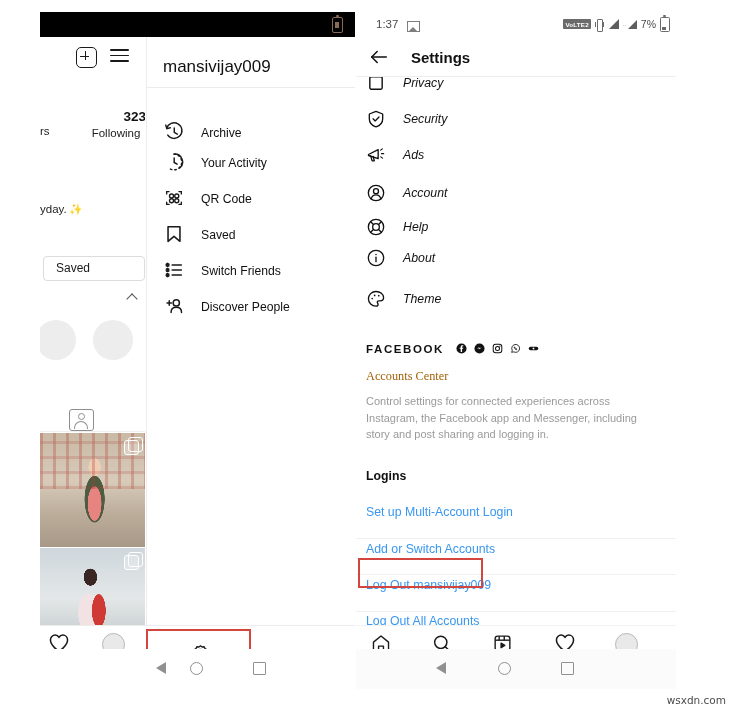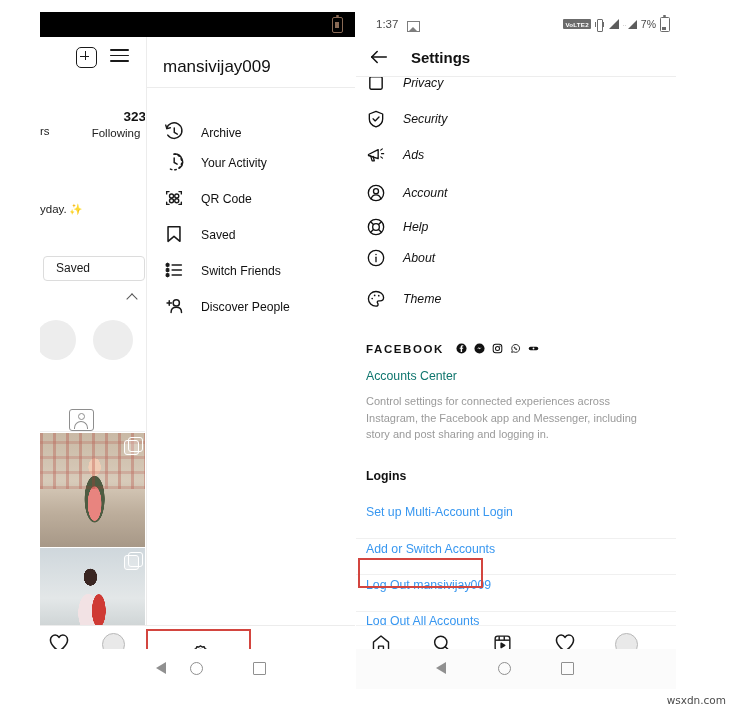--- a/index.html
+++ b/index.html
@@ -130,21 +130,21 @@
 
   #settings-scroll{position:absolute;left:0;top:65px;width:320px;height:548px;overflow:hidden;}
   .srow{position:absolute;left:10px;width:300px;height:36px;}
   .srow .sicon{position:absolute;left:0;top:6px;width:22px;height:22px;}
   .srow .slabel{position:absolute;left:37px;top:9px;font-size:12.3px;color:#111;font-style:italic;}
 
   #fb-section{position:absolute;left:10px;top:262px;width:300px;}
   #fb-title{font-size:11.5px;font-weight:bold;letter-spacing:1.6px;color:#111;display:inline-block;vertical-align:middle;}
   #fb-icons{display:inline-block;vertical-align:middle;margin-left:8px;}
   #fb-icons span{display:inline-block;margin-right:2.5px;vertical-align:middle;}
-  #accounts-center{position:absolute;left:10px;top:292px;font-size:12.3px;color:#0f766e;}
+  #accounts-center{position:absolute;left:10px;top:292px;font-size:12.3px;color:#a16207;font-family:Liberation Serif, serif;}
   #fb-desc{position:absolute;left:10px;top:316px;width:292px;font-size:11px;color:#9a9a9a;line-height:16.5px;}
 
   #logins-title{position:absolute;left:10px;top:392px;font-size:12.3px;font-weight:bold;color:#111;}
   .login-link{position:absolute;left:10px;font-size:12.3px;color:#3897f0;}
   #login-rule-1{position:absolute;left:0;top:461px;width:320px;height:1px;background:#f0f0f0;}
   #login-rule-2{position:absolute;left:0;top:497px;width:320px;height:1px;background:#f0f0f0;}
   #login-rule-3{position:absolute;left:0;top:534px;width:320px;height:1px;background:#f0f0f0;}
 
   
   .hl-box{position:absolute;border:2px solid #d3453f;box-sizing:border-box;}

